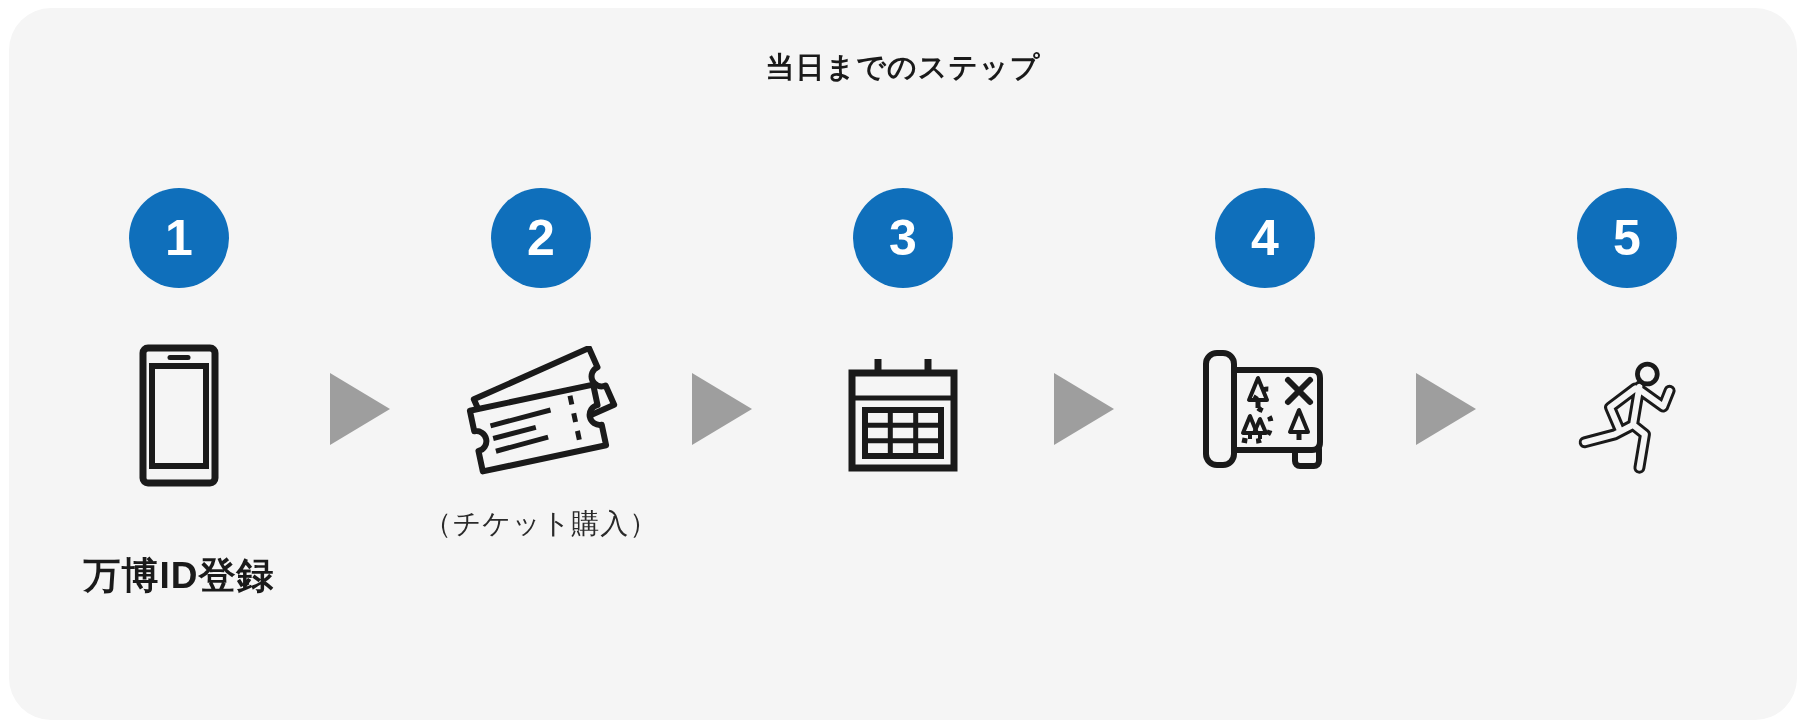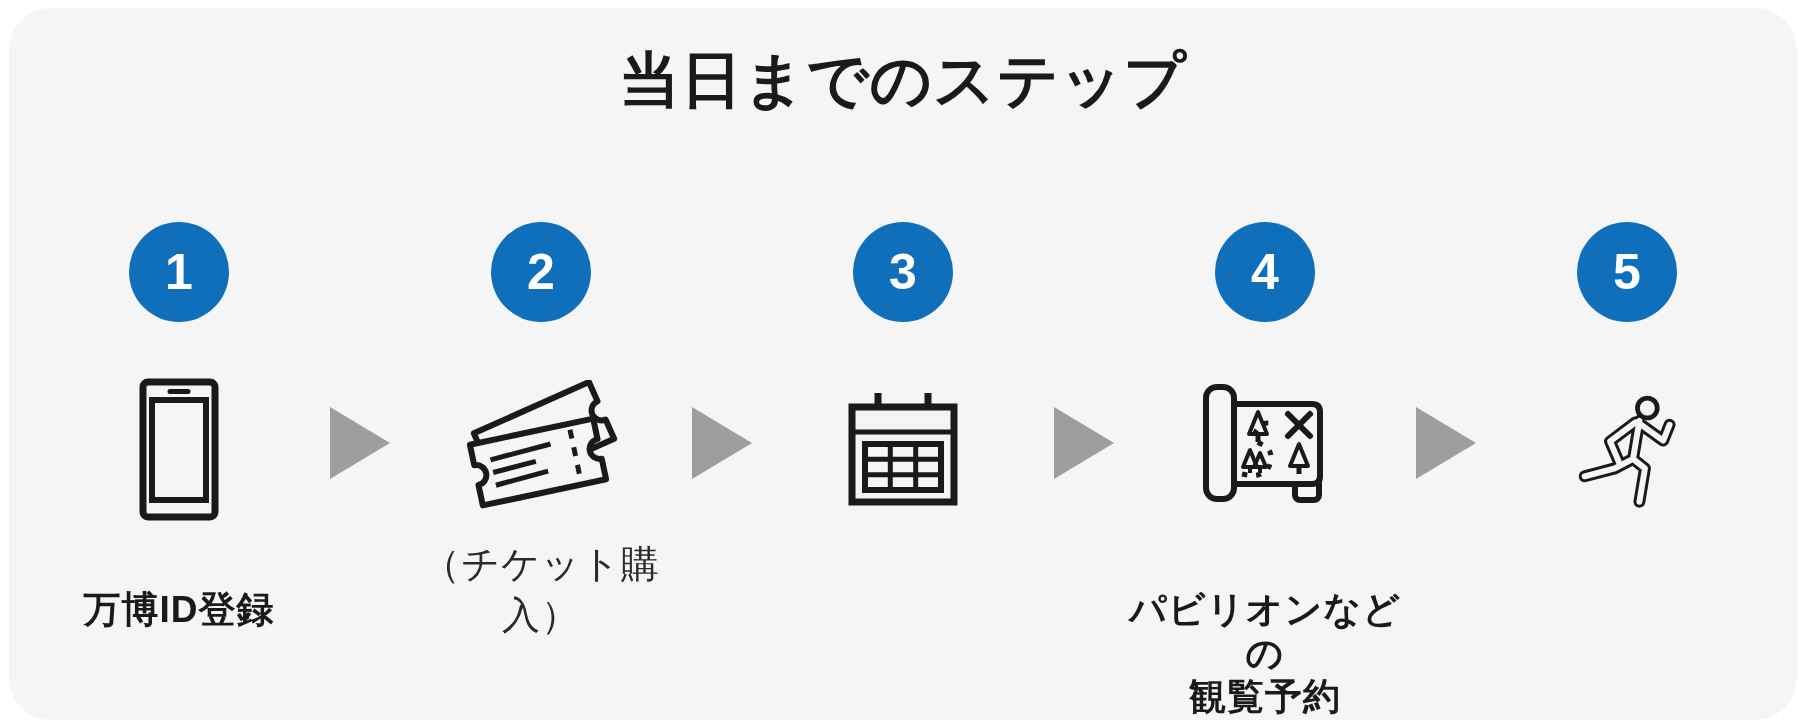--- a/index.html
+++ b/index.html
@@ -10,23 +10,23 @@
     overflow: hidden;
   }
   .card {
     position: absolute;
     left: 9px; top: 8px;
     width: 1788px; height: 712px;
     background: #f5f5f5;
     border-radius: 42px;
   }
   .title {
-    margin-top: 32px;
+    margin-top: 40px;
     text-align: center;
-    font-size: 61px;
+    font-size: 29px;
     font-weight: 700;
     color: #1a1a1a;
     letter-spacing: 1px;
   }
   .steps-row {
     display: flex;
     justify-content: space-between;
     align-items: flex-start;
     padding: 0 20px;
     margin-top: 100px;
@@ -54,27 +54,27 @@
     display: flex;
     align-items: center;
     justify-content: center;
   }
   .label {
     margin-top: 64px;
     font-size: 37px;
     font-weight: 700;
     line-height: 1.18;
     color: #1a1a1a;
-    text-align: center;
+    text-align: right;
     white-space: pre-line;
     letter-spacing: 1px;
   }
   .sublabel {
     margin-top: 15px;
-    font-size: 38px;
+    font-size: 28px;
     font-weight: 400;
     color: #2a2a2a;
     text-align: center;
     letter-spacing: 1px;
   }
   .sublabel:empty { display: none; }
   .arrow {
     width: 0; height: 0;
     margin-top: 185px;
     border-top: 36px solid transparent;
@@ -172,22 +172,20 @@
 
           <path d="M 48,68 L 41,85 L 55,85 Z" fill="none" stroke="#1a1a1a" stroke-width="4" stroke-linejoin="round"></path>
           <path d="M 58,71 L 52,85 L 64,85 Z" fill="none" stroke="#1a1a1a" stroke-width="4" stroke-linejoin="round"></path>
           <line x1="48" y1="85" x2="48" y2="91" stroke="#1a1a1a" stroke-width="4"></line>
           <line x1="58" y1="85" x2="58" y2="91" stroke="#1a1a1a" stroke-width="4"></line>
 
           <path d="M 97,62 L 88,84 L 106,84 Z" fill="none" stroke="#1a1a1a" stroke-width="4" stroke-linejoin="round"></path>
           <line x1="97" y1="84" x2="97" y2="92" stroke="#1a1a1a" stroke-width="5"></line>
         </svg>
       </div>
-      <div class="label">パビリオンなどの
-観覧予約</div>
 
     </div>
 
     <div class="arrow"></div>
 
     <div class="step">
       <div class="badge">5</div>
       <div class="icon-box">
         <svg width="127" height="143" viewBox="0 0 160 160" style="margin-top:6px;">
 

